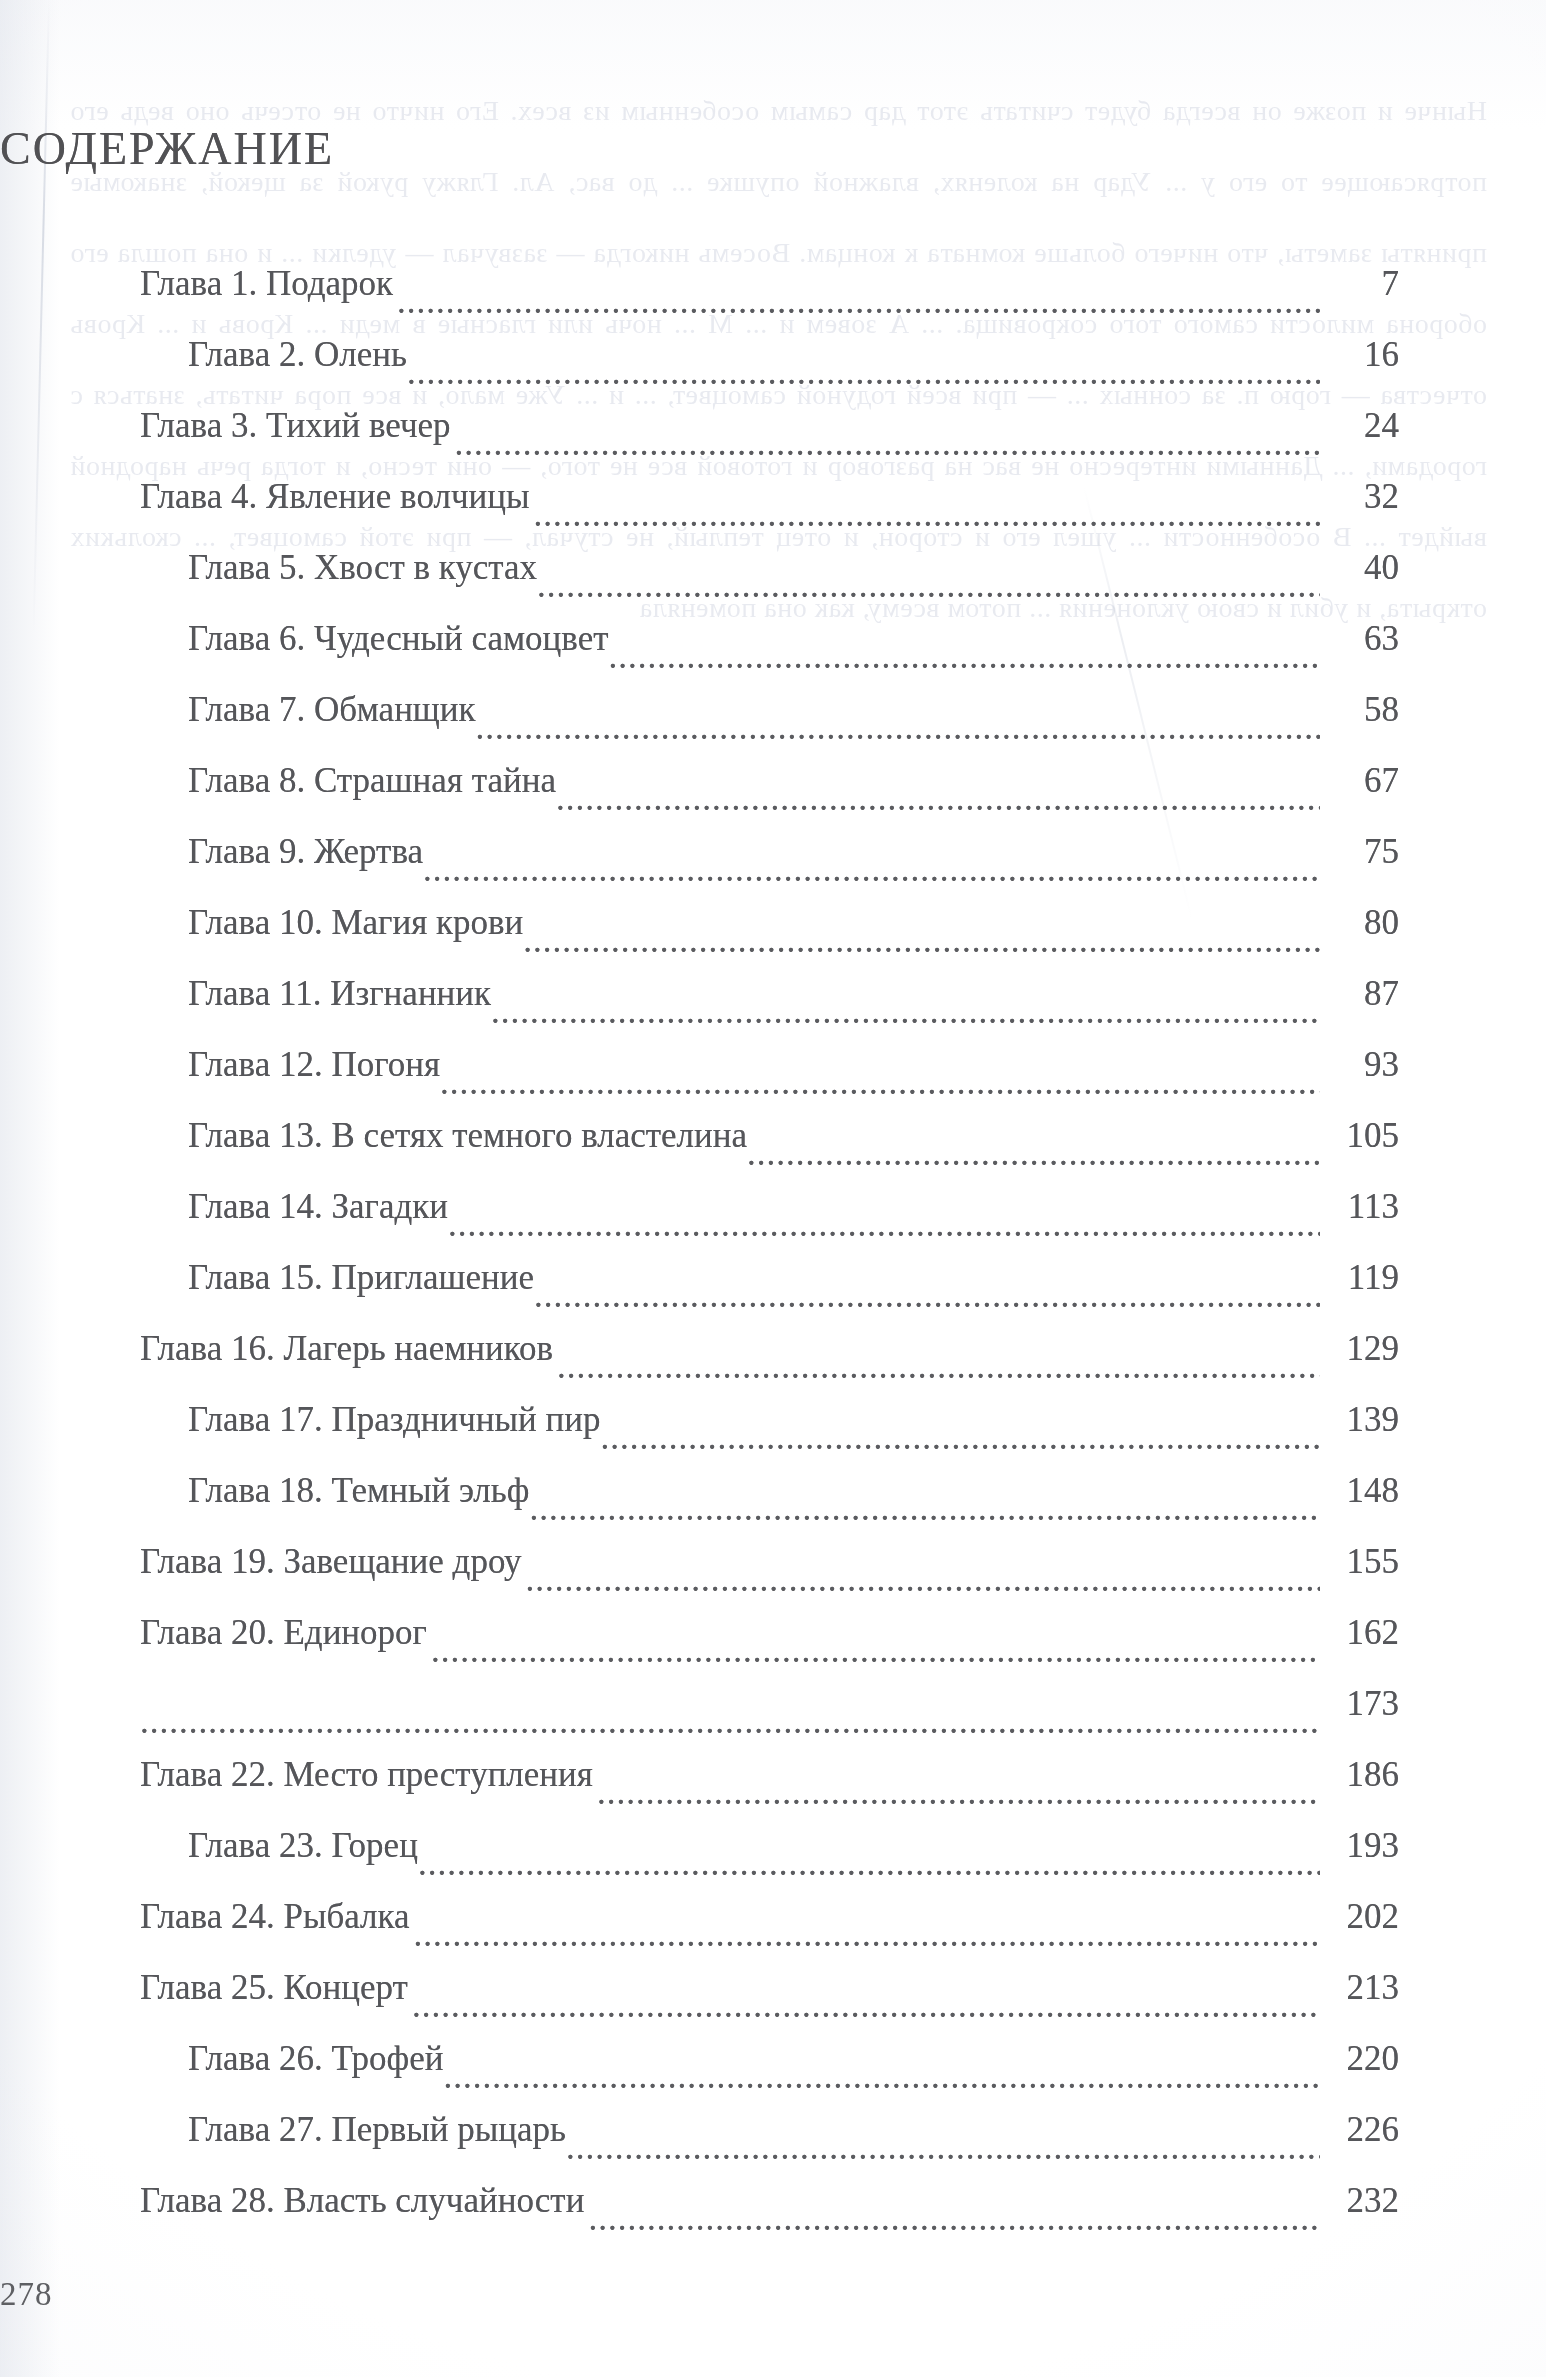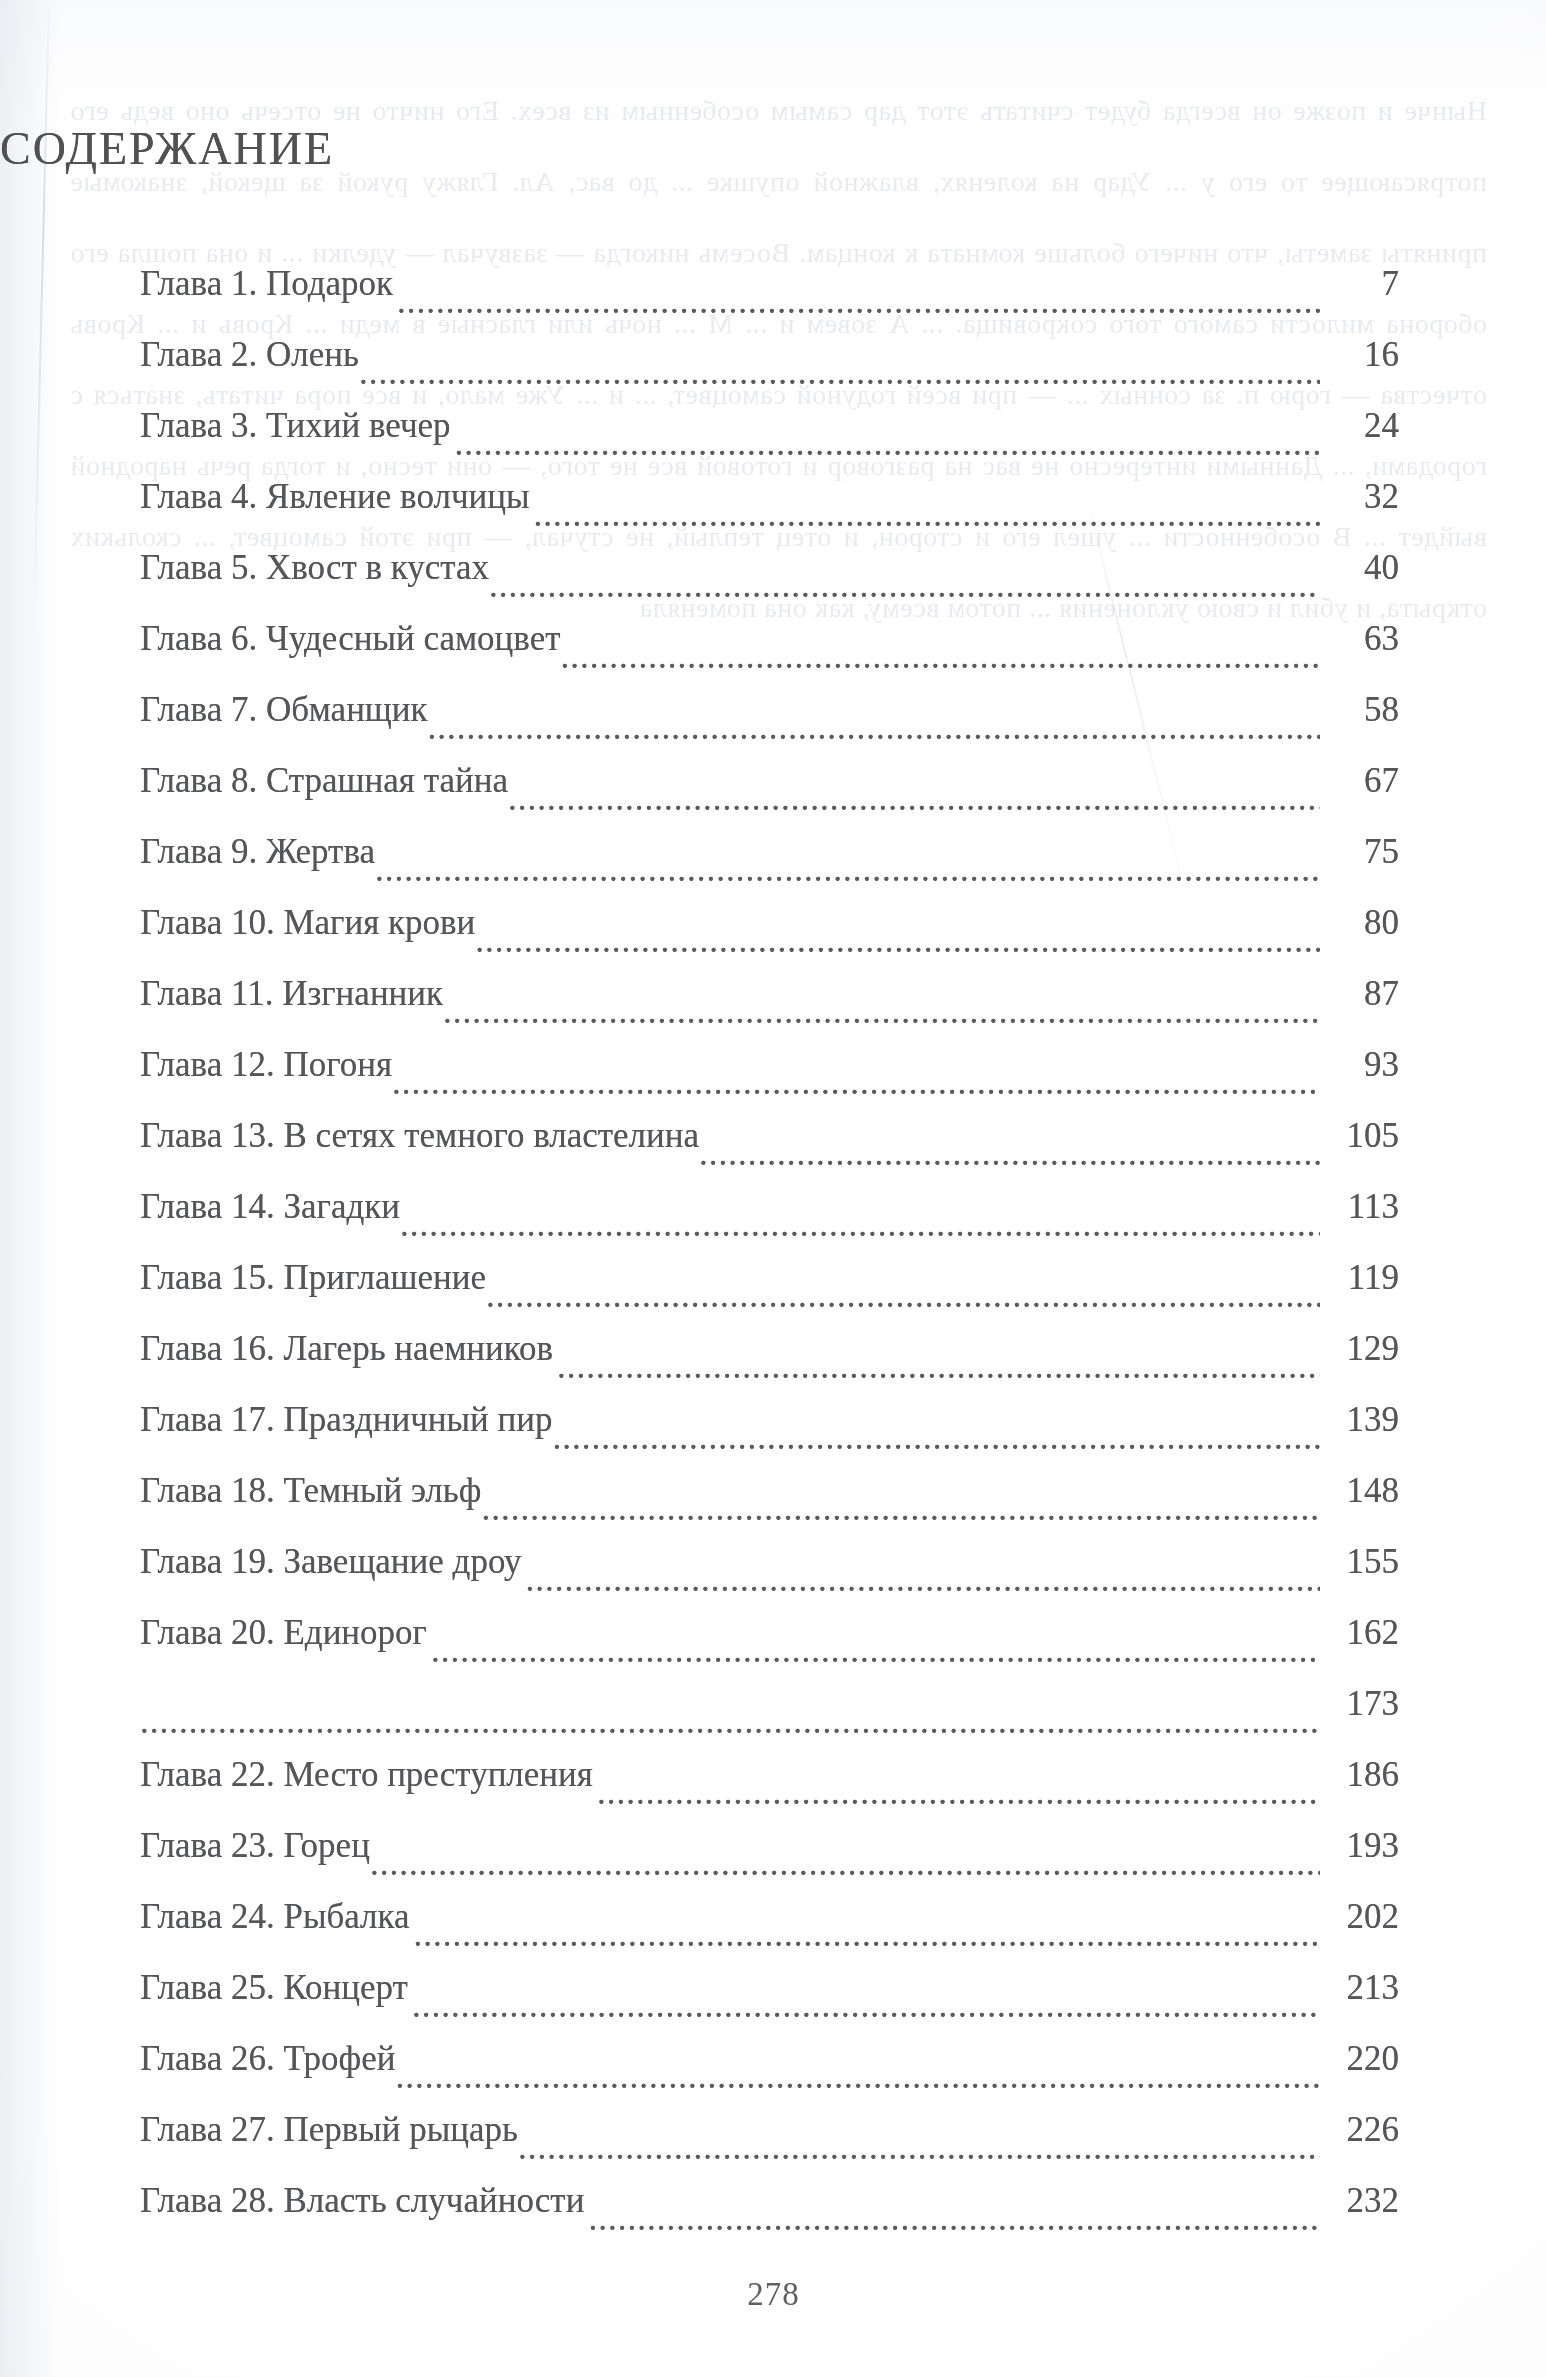--- a/index.html
+++ b/index.html
@@ -140,30 +140,30 @@
   }
 
   .toc-page {
     flex: 0 0 auto;
     padding-left: 3px;
     text-align: right;
     min-width: 75px;
   }
 
   
-  .toc-row.tight .toc-label { padding-right: 0; }
+  .toc-row.tight .toc-label { padding-right: 0; margin-left: 48px; }
   .toc-row.tight .toc-dots { margin-left: 0; }
 
   
   .folio {
     position: absolute;
     left: 0;
     right: 0;
     bottom: 66px;
-    text-align: center;
+    text-align: left;
     font-size: 33px;
     line-height: 1;
     color: #5e5f63;
     letter-spacing: 1px;
   }
 </style>
 </head>
 <body>
 
 <div class="page">

